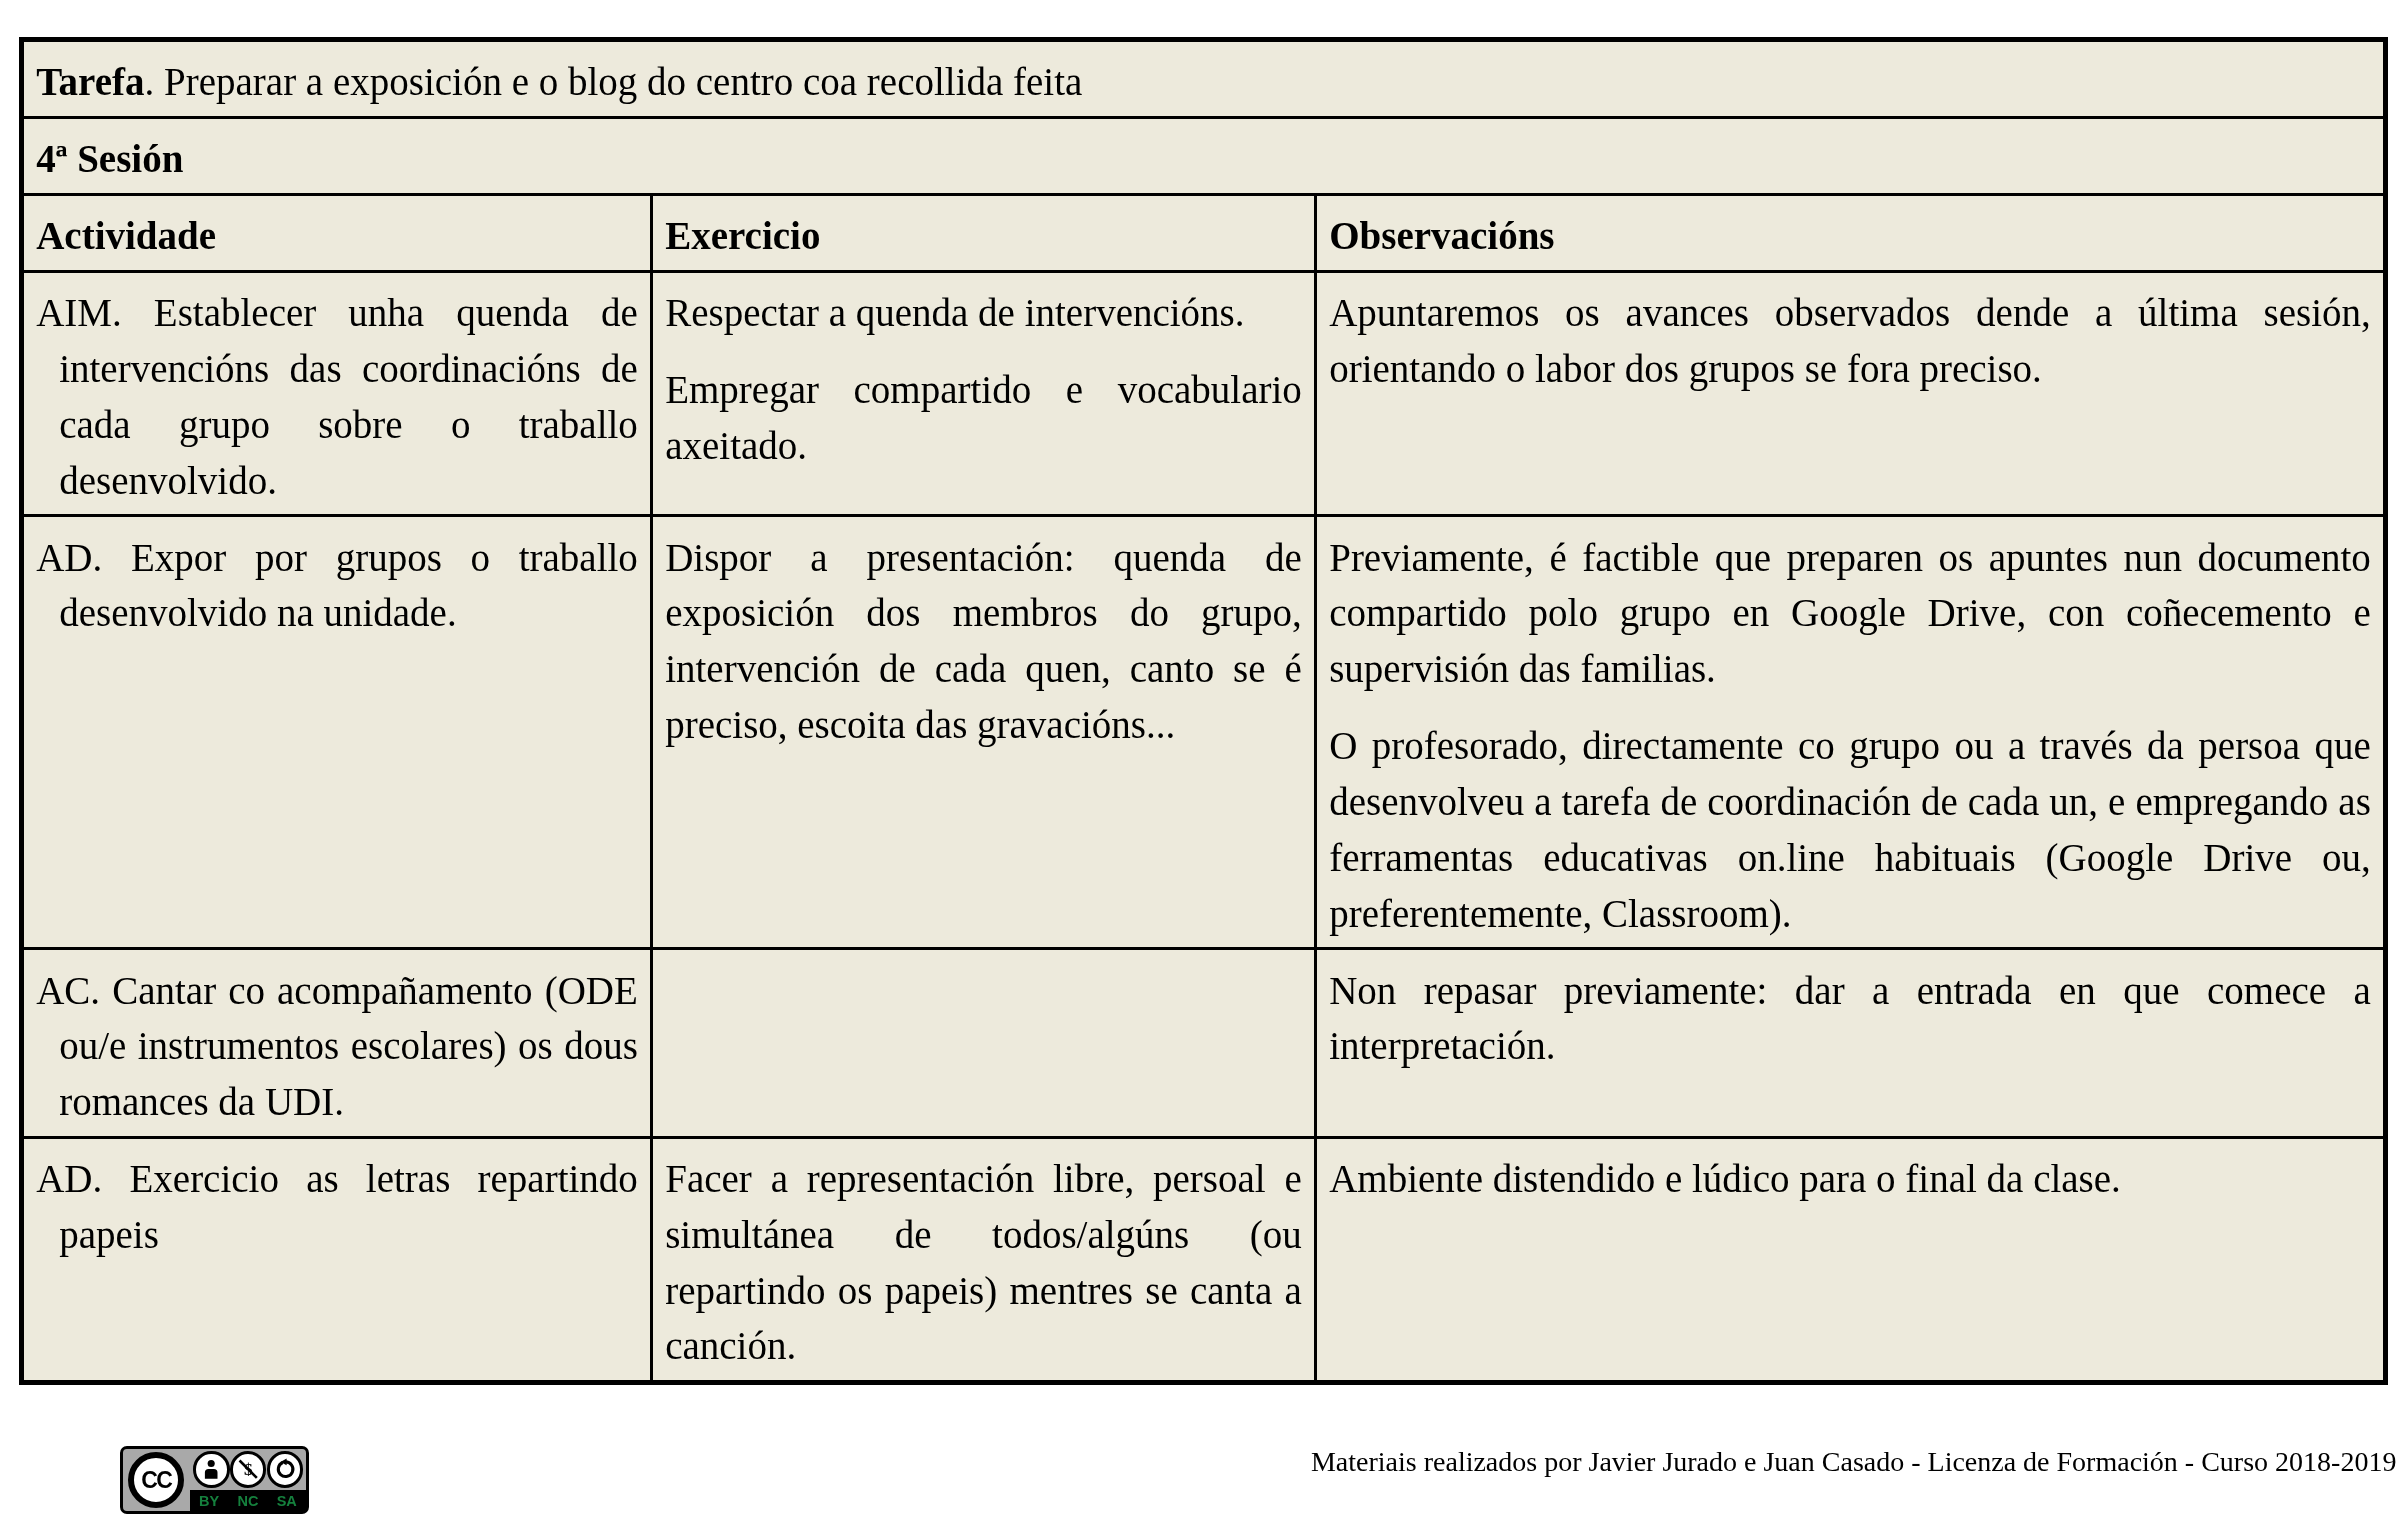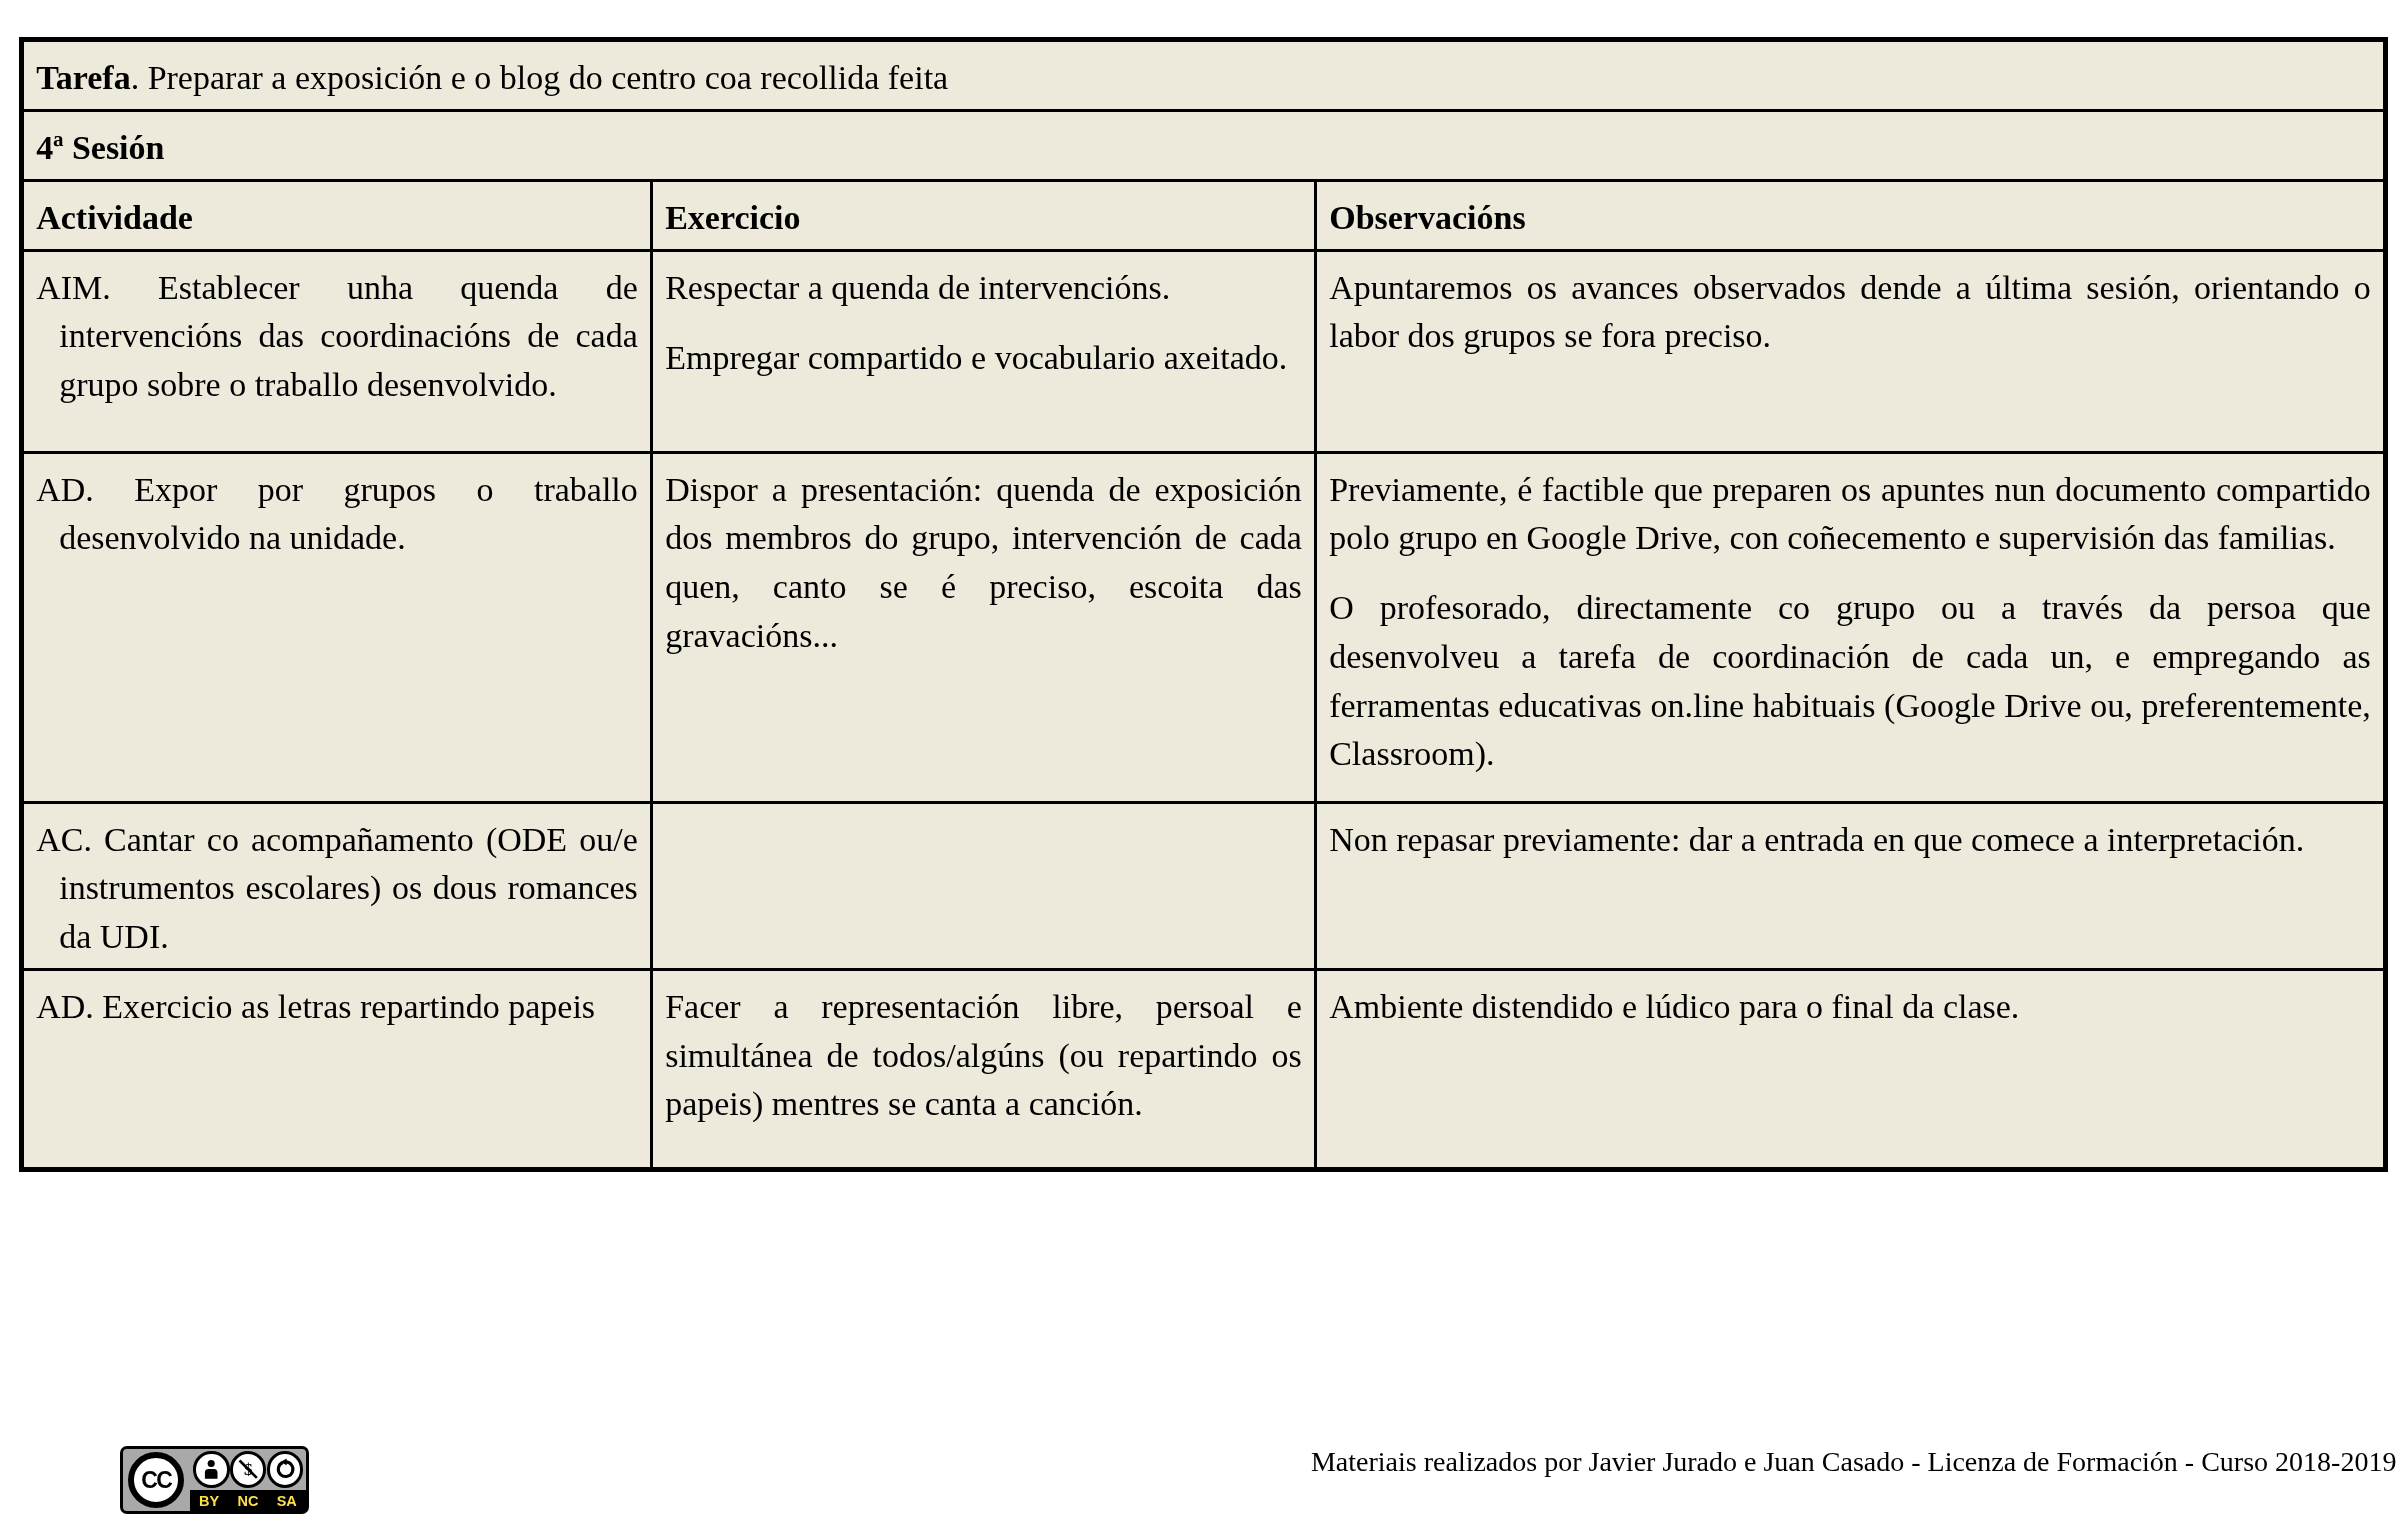--- a/index.html
+++ b/index.html
@@ -18,21 +18,21 @@
     width:2369px;
     border-collapse:collapse;
     table-layout:fixed;
     background:#edeadc;
     border:5.3px solid #000;
   }
   table.doc td, table.doc th{
     border:3.8px solid #000;
     vertical-align:top;
     padding:12.2px 12.2px 6.1px 12.2px;
-    font-size:34px;
+    font-size:39px;
     line-height:1.43;
   }
   tr.r-tarefa{height:64px;}
   tr.r-sesion{height:66px;}
   tr.r-head{height:68px;}
   tr.r-1{height:202px;}
   tr.r-2{height:350px;}
   tr.r-3{height:154px;}
   tr.r-4{height:200px;}
 
@@ -95,21 +95,21 @@
     border:3.8px solid #000;
     border-radius:50%;
     display:flex;align-items:center;justify-content:center;
   }
   .cc-ico svg{width:24.4px;height:24.4px;display:block;}
   .cc-strip{
     position:absolute;left:67px;right:0;bottom:0;
     height:20.6px;
     background:#000;
     display:flex;justify-content:space-around;align-items:center;
-    color:#fde047;
+    color:#15803d;
     font-family:"Liberation Sans","DejaVu Sans",sans-serif;
     font-weight:bold;font-size:14.5px;
   }
 </style>
 </head>
 <body>
 
 <table class="doc">
   <colgroup>
     <col style="width:630px">

